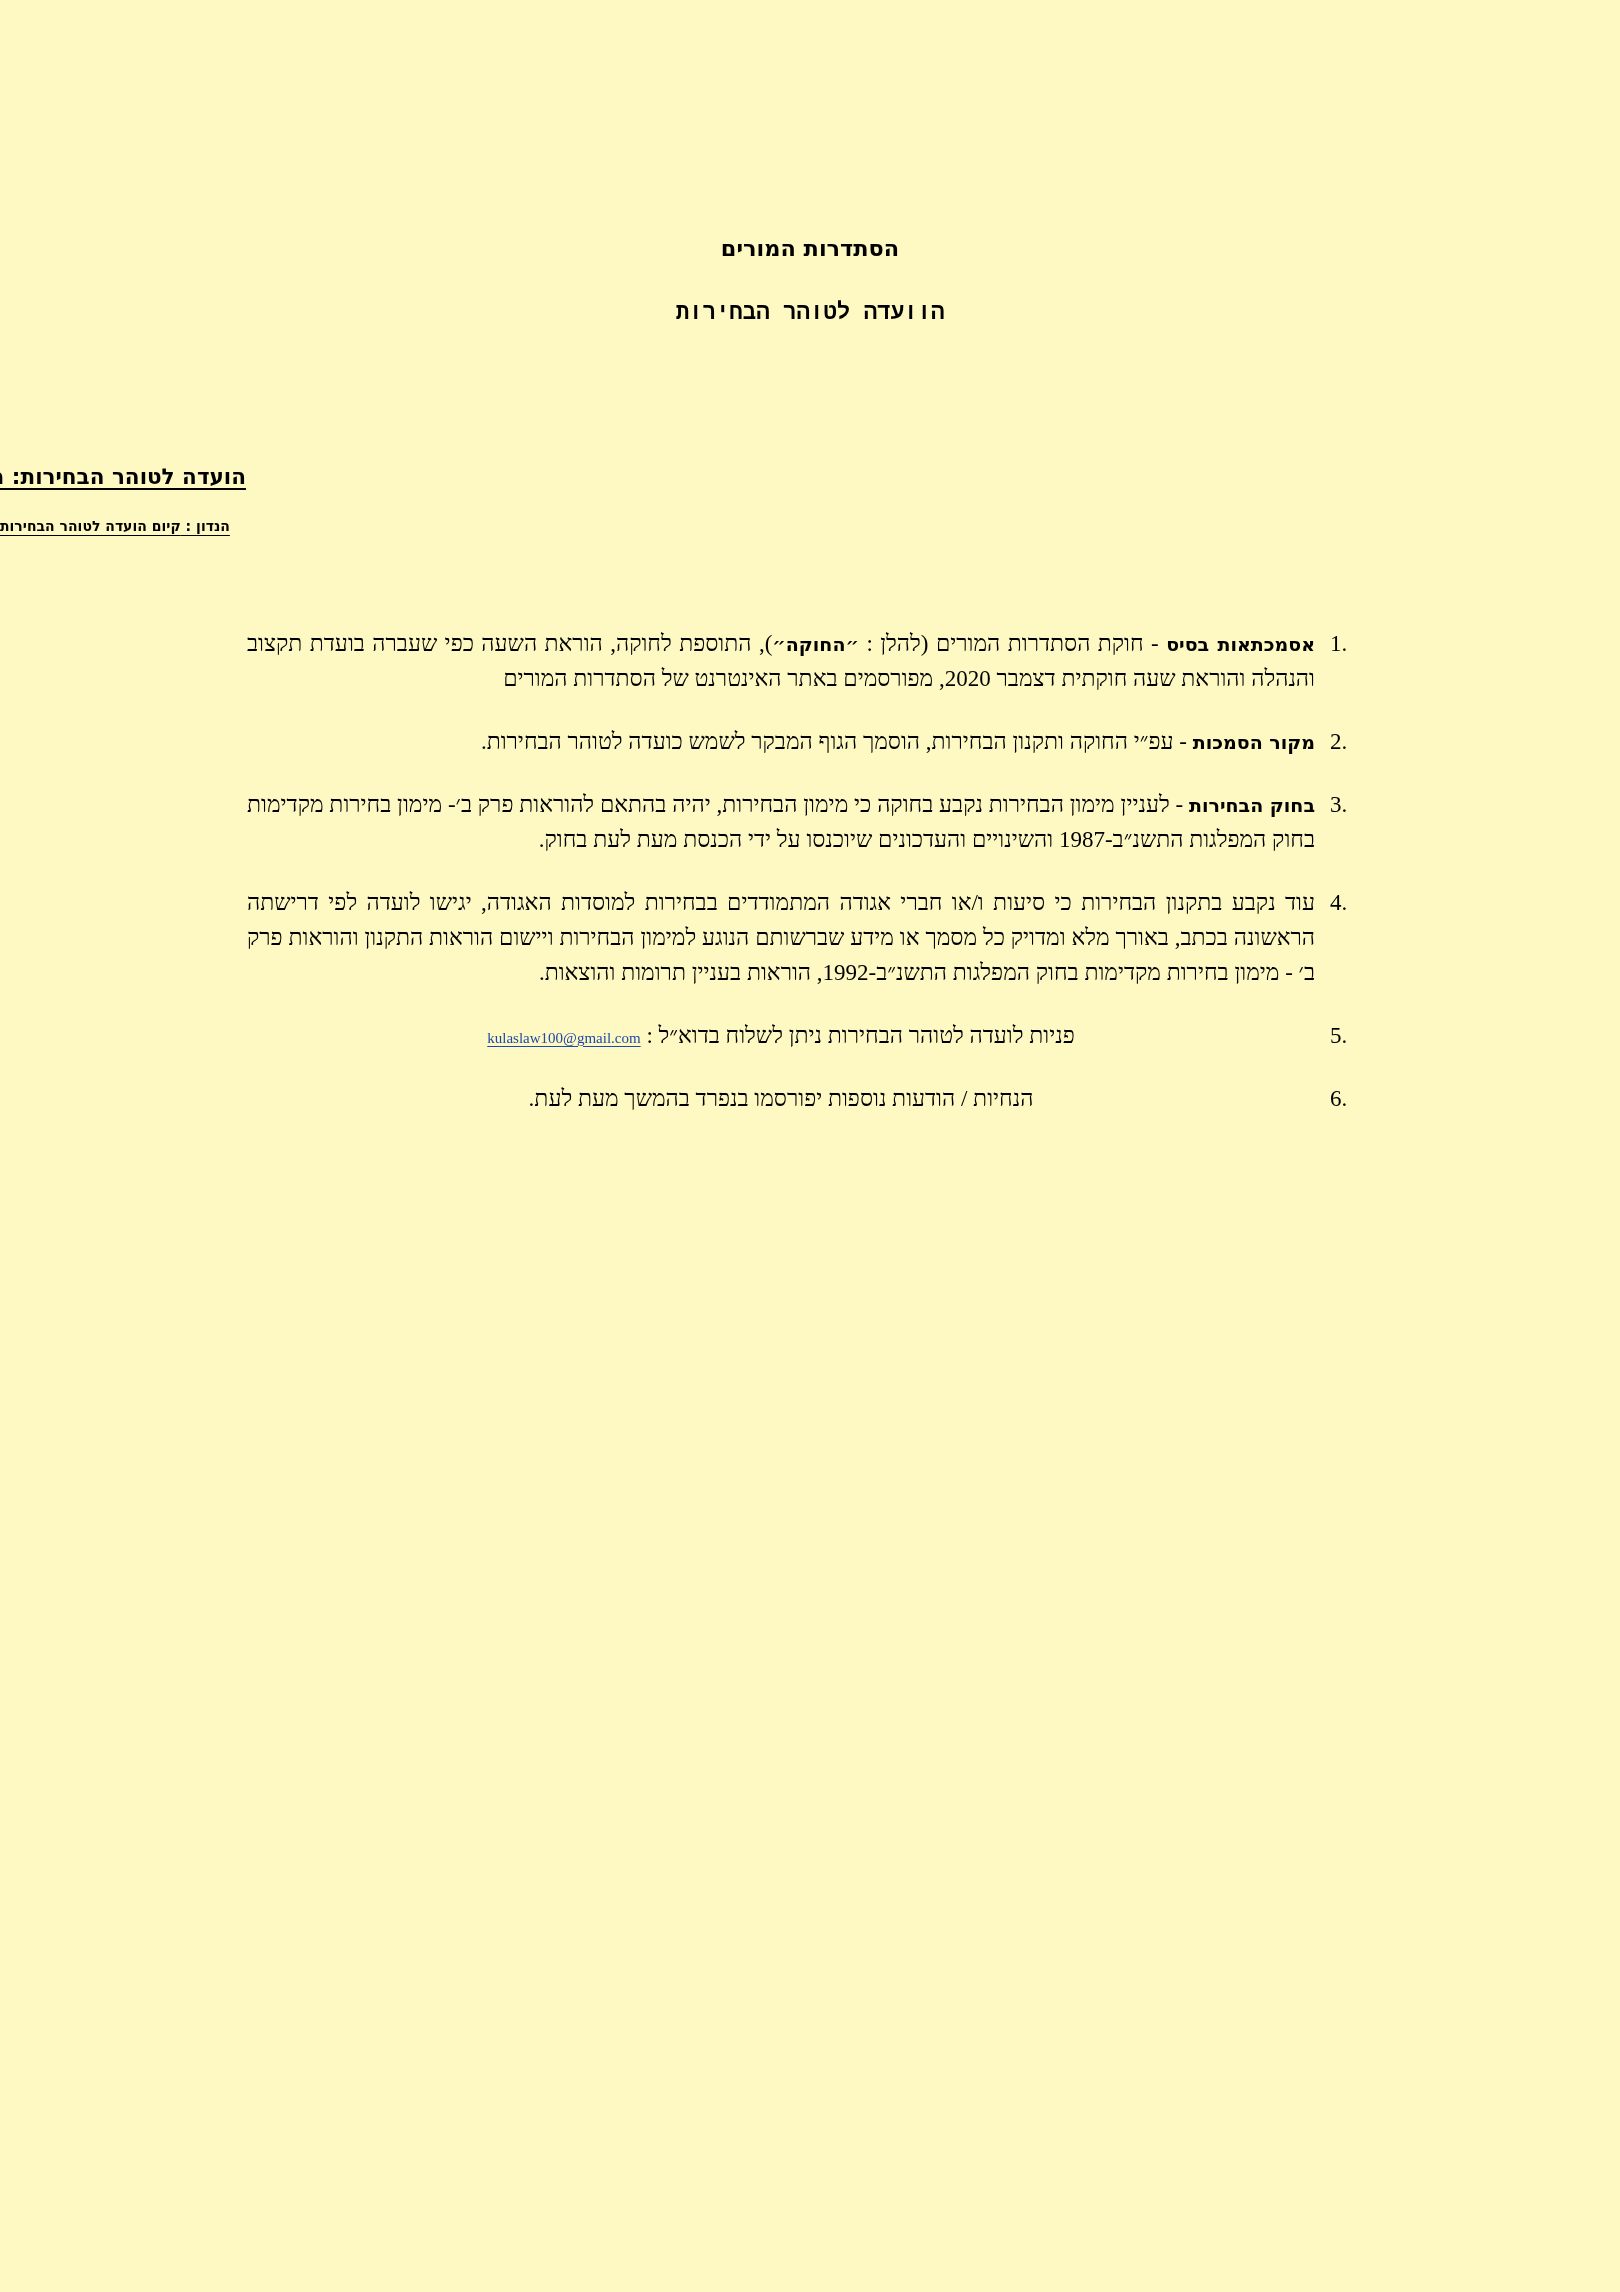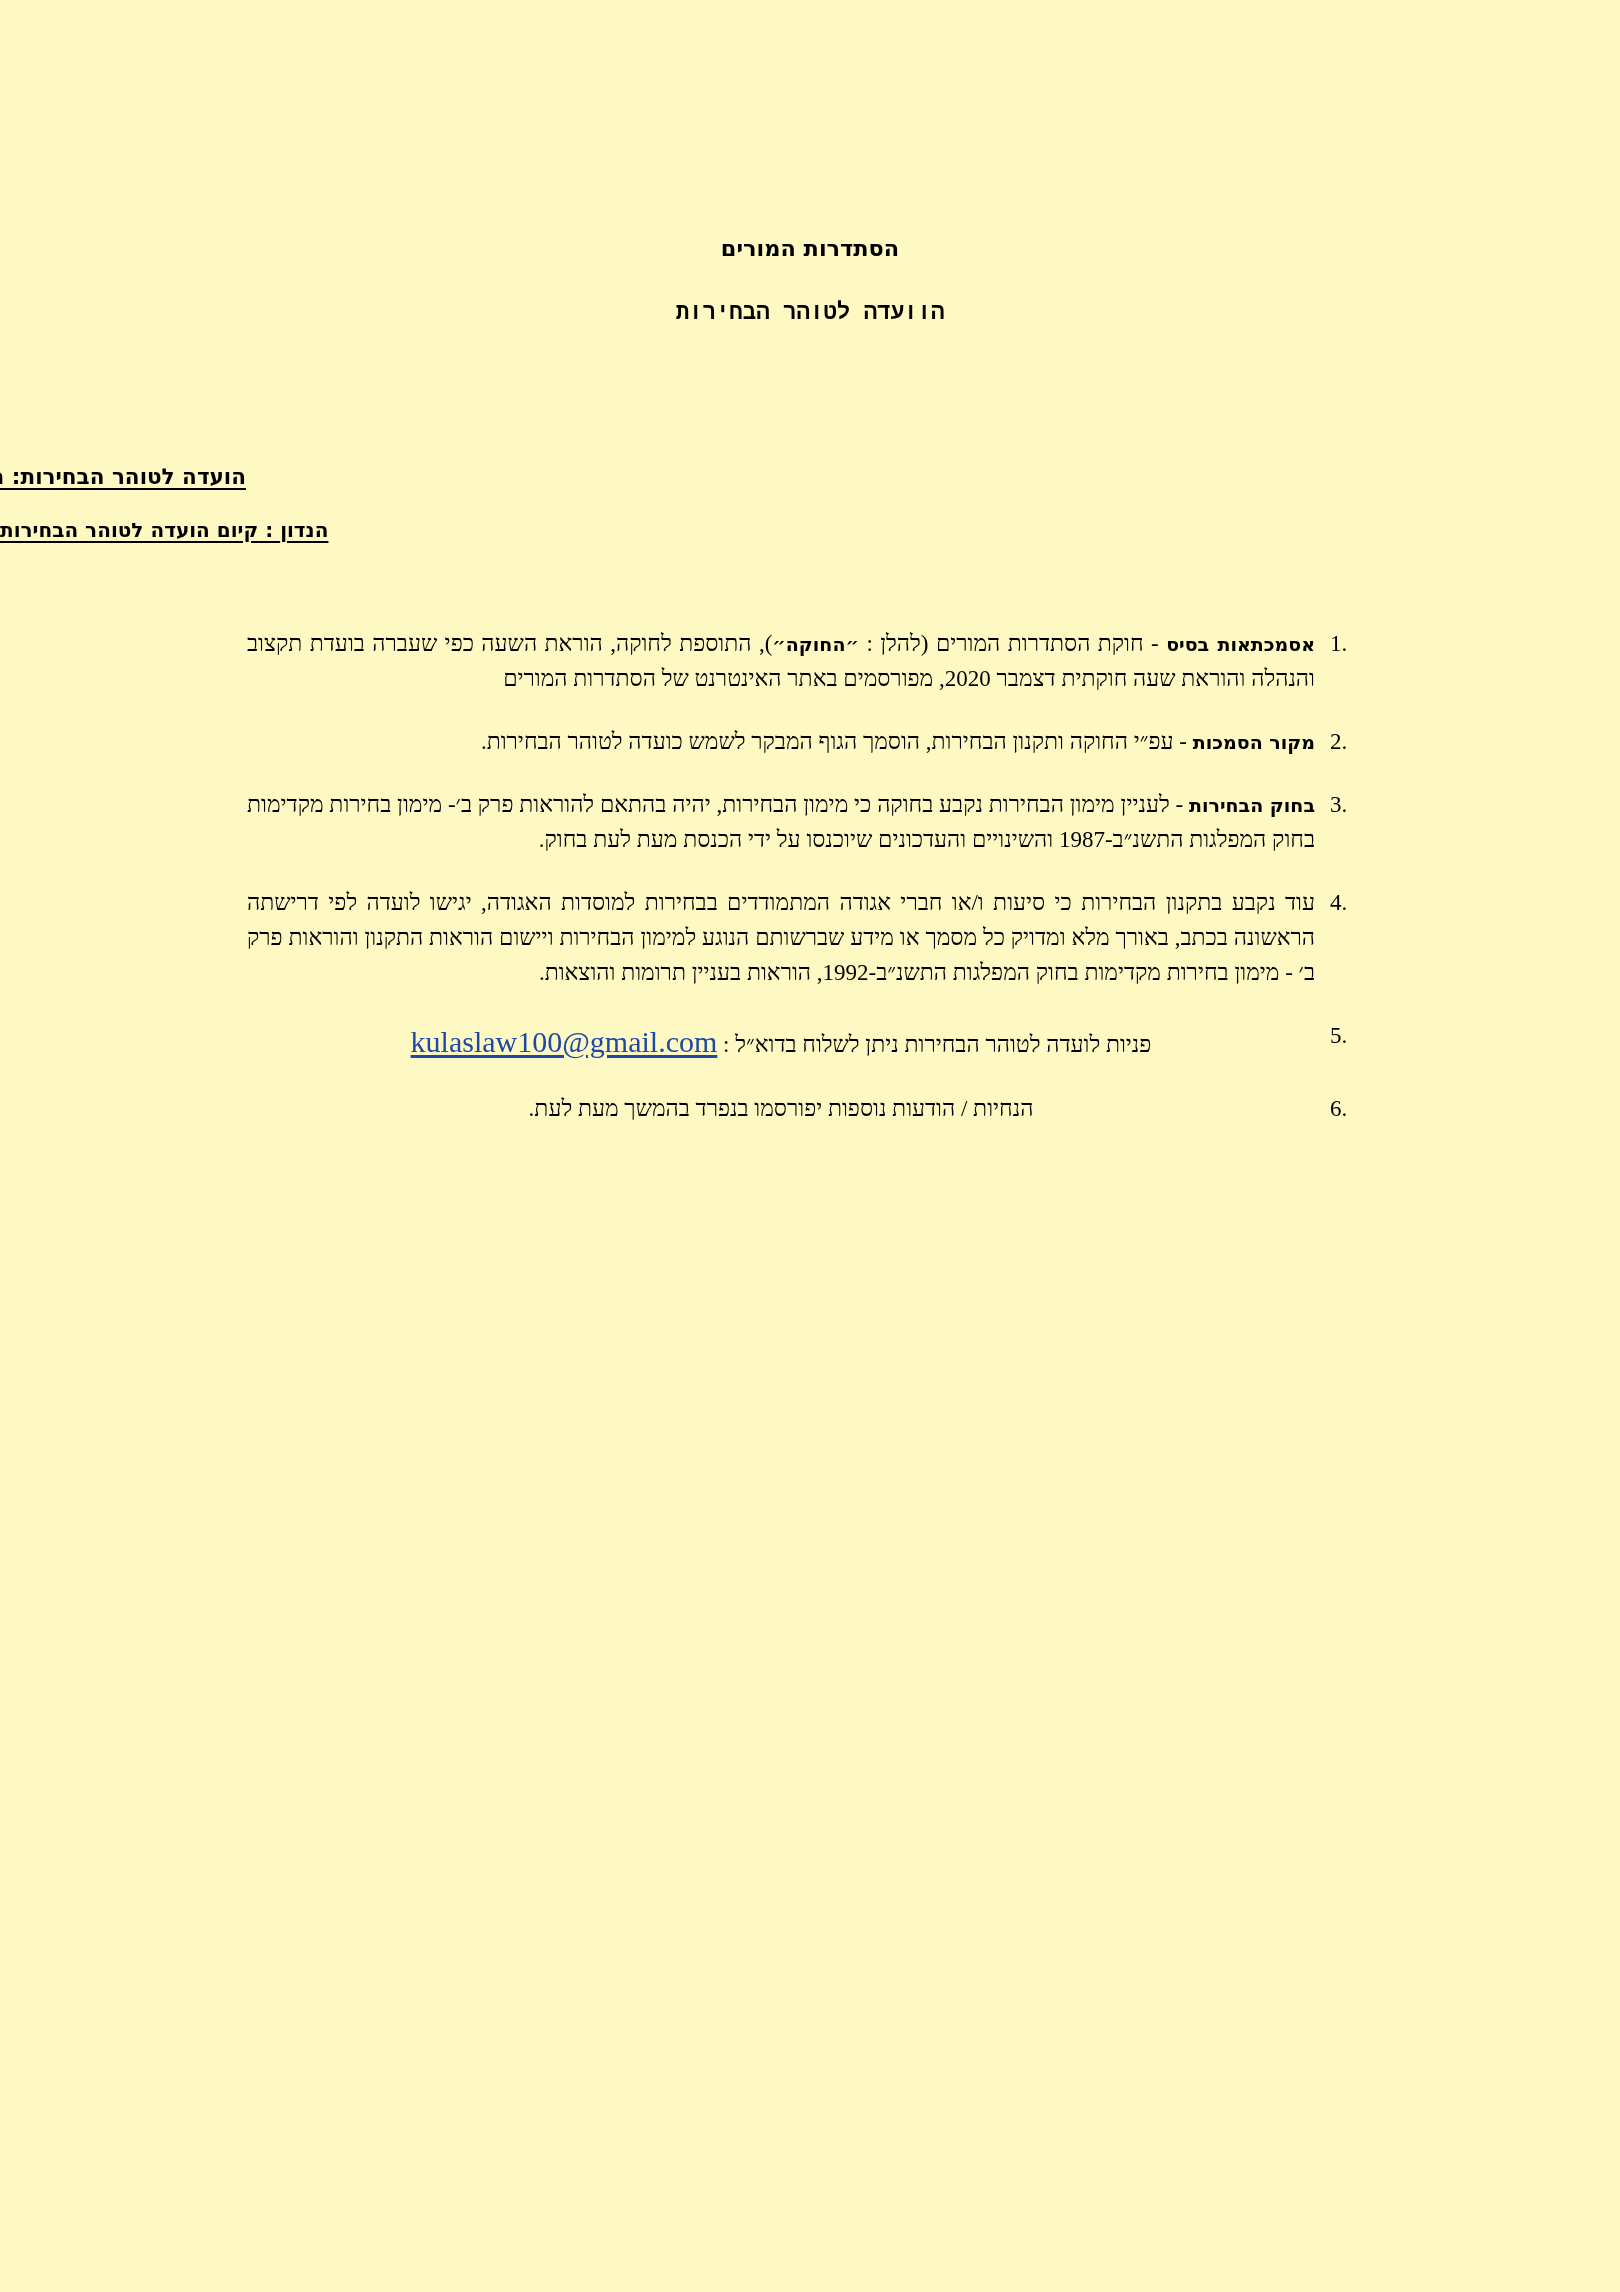--- a/index.html
+++ b/index.html
@@ -80,21 +80,21 @@
     position: absolute;
     top: 518px;
     left: 0;
     right: 242px;
     text-align: left;
     direction: rtl;
   }
   .subject-line .u {
     font-family: "DejaVu Sans", "Liberation Sans", sans-serif;
     font-weight: bold;
-    font-size: 20px;
+    font-size: 14px;
     text-decoration: underline;
     text-underline-offset: 3.6px;
   }
 
   
   .body-list {
     position: absolute;
     top: 627px;
     right: 249px;
     width: 1124px;
@@ -123,21 +123,21 @@
   b.term {
     font-family: "DejaVu Sans", "Liberation Sans", sans-serif;
     font-weight: bold;
     font-size: 19px;
   }
   .mail-link {
     color: #1d48a8;
     text-underline-offset: 2.7px;
     direction: ltr;
     unicode-bidi: embed;
-    font-size: 30px;
+    font-size: 15px;
   }
   li.item-5, li.item-6 {
     text-align: center;
   }
   li.item-5 .num, li.item-6 .num {
     text-align: left;
   }
 
   
   .sign-block {

